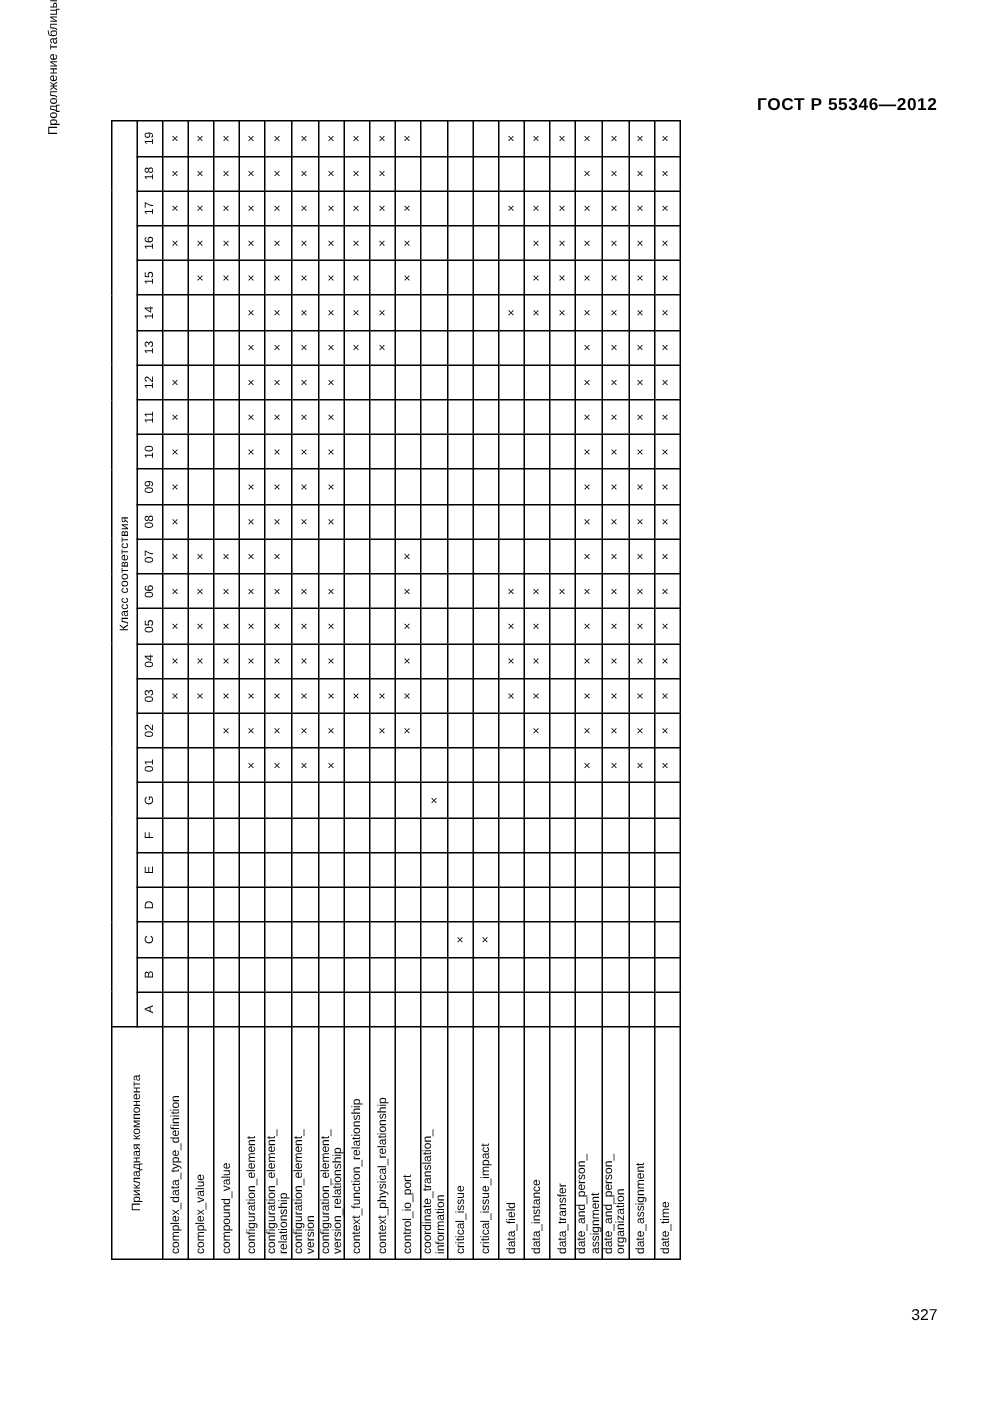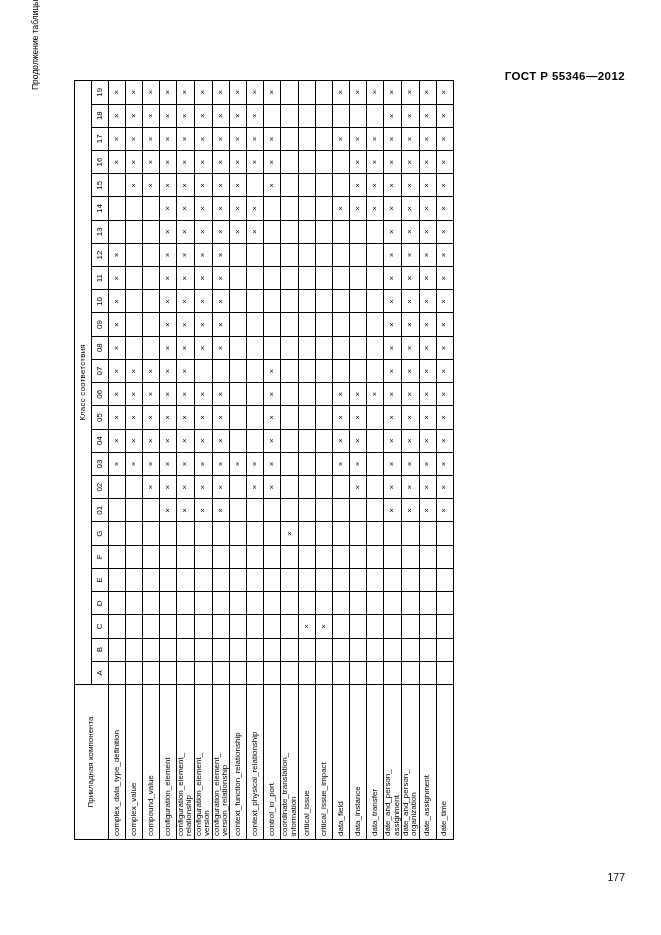--- a/index.html
+++ b/index.html
@@ -17,21 +17,21 @@
   }
 
   .page {
     position: absolute;
     inset: 0;
   }
 
   
   .std-header {
     position: absolute;
-    top: 70px;
+    top: 64px;
     right: 36px;
     font-size: 11.5px;
     font-weight: bold;
     letter-spacing: 0.4px;
     white-space: nowrap;
   }
 
   
   .cont-label {
     position: absolute;
@@ -724,14 +724,14 @@
             <td class="mark">×</td>
             <td class="mark">×</td>
             <td class="mark">×</td>
             <td class="mark">×</td>
             <td class="mark">×</td>
           </tr>
         </tbody>
     </table>
   </div>
 
-  <div class="page-num">177</div>
+  <div class="page-num">327</div>
 </div>
 
 </body></html>

